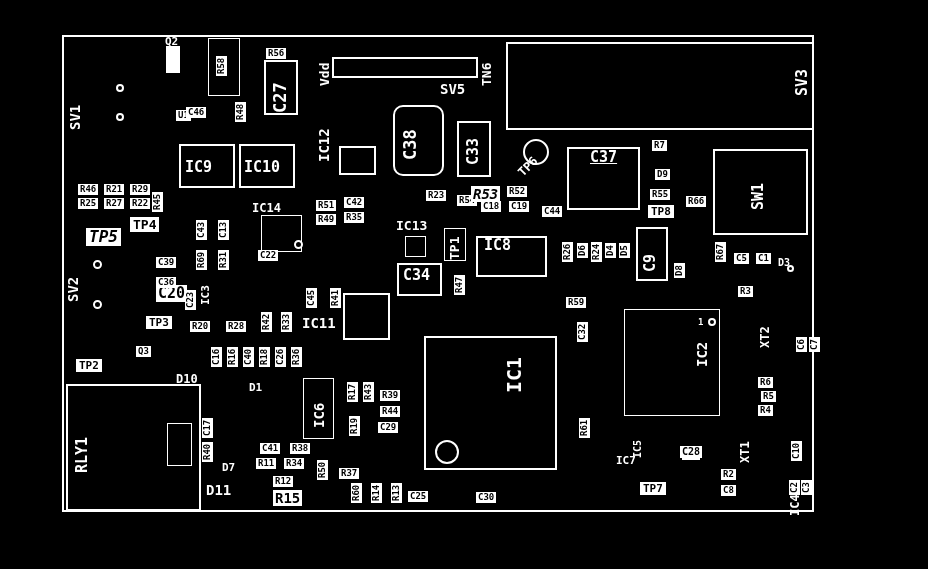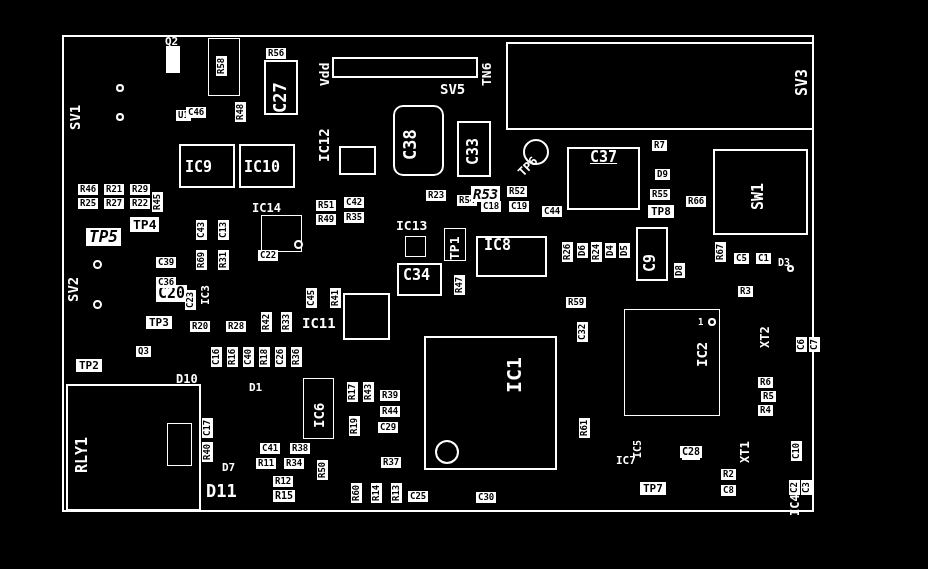--- a/index.html
+++ b/index.html
@@ -79,21 +79,21 @@
       <div class="lbl plain" style="left: 302px; top: 316px; font-size: 14px;">IC11</div>
       <div class="lbl plain" style="left: 504px; top: 393px; font-size: 20px; transform-origin: 0px 0px; transform: rotate(-90deg);">IC1</div>
       <div class="lbl plain" style="left: 695px; top: 367px; font-size: 14px; transform-origin: 0px 0px; transform: rotate(-90deg);">IC2</div>
       <div class="lbl plain" style="left: 698px; top: 318px; font-size: 9px;">1</div>
       <div class="lbl plain" style="left: 759px; top: 348px; font-size: 12px; transform-origin: 0px 0px; transform: rotate(-90deg);">XT2</div>
       <div class="lbl plain" style="left: 312px; top: 428px; font-size: 14px; transform-origin: 0px 0px; transform: rotate(-90deg);">IC6</div>
       <div class="lbl plain" style="left: 75px; top: 473px; font-size: 15px; transform-origin: 0px 0px; transform: rotate(-90deg);">RLY1</div>
       <div class="lbl plain" style="left: 176px; top: 373px; font-size: 12px;">D10</div>
       <div class="lbl plain" style="left: 249px; top: 382px; font-size: 11px;">D1</div>
       <div class="lbl plain" style="left: 222px; top: 462px; font-size: 11px;">D7</div>
-      <div class="lbl plain" style="left: 206px; top: 483px; font-size: 17px;">D11</div>
+      <div class="lbl plain" style="left: 206px; top: 483px; font-size: 14px;">D11</div>
       <div class="lbl plain" style="left: 778px; top: 258px; font-size: 10px;">D3</div>
       <div class="lbl plain" style="left: 616px; top: 455px; font-size: 11px;">IC7</div>
       <div class="lbl plain" style="left: 633px; top: 458px; font-size: 10px; transform-origin: 0px 0px; transform: rotate(-90deg);">IC5</div>
       <div class="lbl plain" style="left: 739px; top: 463px; font-size: 12px; transform-origin: 0px 0px; transform: rotate(-90deg);">XT1</div>
       <div class="lbl plain" style="left: 789px; top: 516px; font-size: 12px; transform-origin: 0px 0px; transform: rotate(-90deg);">IC4</div>
       <div class="lbl tp" style="left: 86px; top: 228px; font-size: 16px; font-style: italic;">TP5</div>
       <div class="lbl tp" style="left: 130px; top: 217px; font-size: 13px;">TP4</div>
       <div class="lbl tp" style="left: 146px; top: 316px; font-size: 11px;">TP3</div>
       <div class="lbl tp" style="left: 76px; top: 359px; font-size: 11px;">TP2</div>
       <div class="lbl tp" style="left: 648px; top: 205px; font-size: 11px;">TP8</div>
@@ -172,23 +172,23 @@
       <div class="lbl inv" style="left: 363px; top: 402px; font-size: 9px; transform-origin: 0px 0px; transform: rotate(-90deg);">R43</div>
       <div class="lbl inv" style="left: 380px; top: 390px; font-size: 9px;">R39</div>
       <div class="lbl inv" style="left: 380px; top: 406px; font-size: 9px;">R44</div>
       <div class="lbl inv" style="left: 349px; top: 436px; font-size: 9px; transform-origin: 0px 0px; transform: rotate(-90deg);">R19</div>
       <div class="lbl inv" style="left: 378px; top: 422px; font-size: 9px;">C29</div>
       <div class="lbl inv" style="left: 260px; top: 443px; font-size: 9px;">C41</div>
       <div class="lbl inv" style="left: 290px; top: 443px; font-size: 9px;">R38</div>
       <div class="lbl inv" style="left: 256px; top: 458px; font-size: 9px;">R11</div>
       <div class="lbl inv" style="left: 284px; top: 458px; font-size: 9px;">R34</div>
       <div class="lbl inv" style="left: 317px; top: 480px; font-size: 9px; transform-origin: 0px 0px; transform: rotate(-90deg);">R50</div>
-      <div class="lbl inv" style="left: 339px; top: 457px; font-size: 9px; margin-left: 42px;">R37</div>
+      <div class="lbl inv" style="left: 339px; top: 468px; font-size: 9px;">R37</div>
       <div class="lbl inv" style="left: 273px; top: 476px; font-size: 9px;">R12</div>
-      <div class="lbl inv" style="left: 273px; top: 490px; font-size: 10px;">R15</div>
+      <div class="lbl inv" style="left: 273px; top: 490px; font-size: 14px;">R15</div>
       <div class="lbl inv" style="left: 351px; top: 503px; font-size: 9px; transform-origin: 0px 0px; transform: rotate(-90deg);">R60</div>
       <div class="lbl inv" style="left: 371px; top: 503px; font-size: 9px; transform-origin: 0px 0px; transform: rotate(-90deg);">R14</div>
       <div class="lbl inv" style="left: 391px; top: 503px; font-size: 9px; transform-origin: 0px 0px; transform: rotate(-90deg);">R13</div>
       <div class="lbl inv" style="left: 408px; top: 491px; font-size: 9px;">C25</div>
       <div class="lbl inv" style="left: 476px; top: 492px; font-size: 9px;">C30</div>
       <div class="lbl inv" style="left: 682px; top: 446px; font-size: 12px; text-align: right;">R8</div>
       <div class="lbl inv" style="left: 680px; top: 446px; font-size: 10px;">C28</div>
       <div class="lbl inv" style="left: 791px; top: 461px; font-size: 9px; transform-origin: 0px 0px; transform: rotate(-90deg);">C10</div>
       <div class="lbl inv" style="left: 721px; top: 469px; font-size: 9px;">R2</div>
       <div class="lbl inv" style="left: 721px; top: 485px; font-size: 9px;">C8</div>

